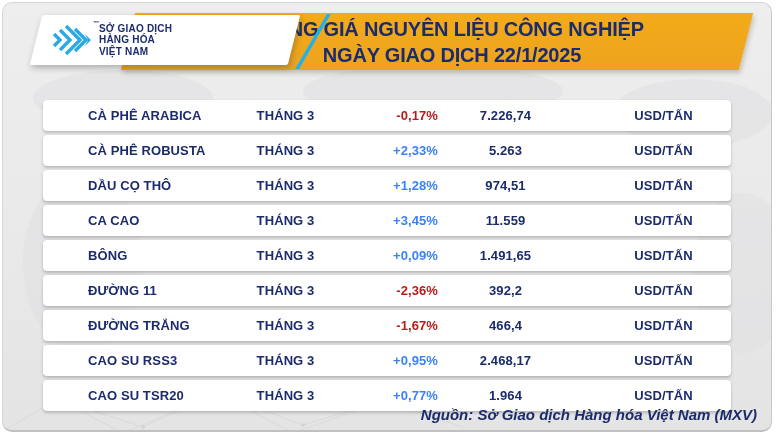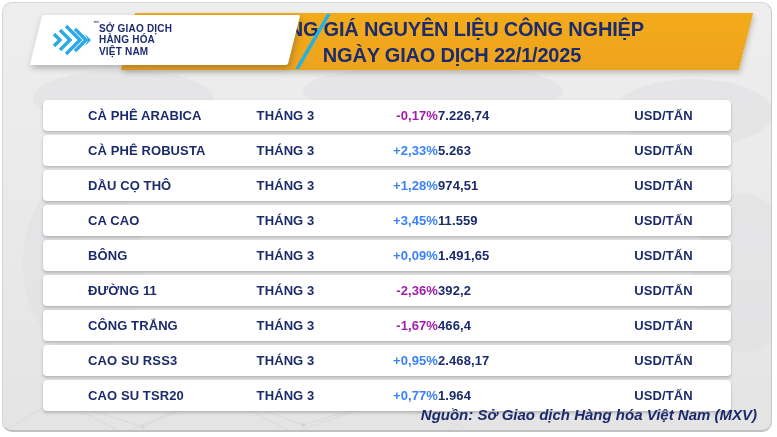--- a/index.html
+++ b/index.html
@@ -55,22 +55,22 @@
     height:31px;background:#ffffff;border-radius:4px;
     box-shadow:0 2px 3px rgba(110,110,110,.38),0 0 1px rgba(0,0,0,.12);
     display:grid;grid-template-columns:150px 95px 105px 135px 1fr;
     padding-left:45px;align-items:center;
     font-weight:bold;font-size:13px;color:#1b2b6b;letter-spacing:.1px;
   }
   .cell-name{text-align:left;white-space:nowrap;}
   .cell-month{text-align:center;}
   .cell-change{text-align:right;}
   .cell-change[data-direction="up"]{color:#3b82f6;}
-  .cell-change[data-direction="down"]{color:#a21caf;}
-  .cell-price{text-align:left;}
+  .cell-change[data-direction="down"]{color:#b91c1c;}
+  .cell-price{text-align:center;}
   .cell-unit{text-align:center;padding-left:23px;}
   
   .source{
     position:absolute;right:14px;bottom:7px;
     font-style:italic;font-weight:bold;font-size:15px;color:#1b2b6b;
   }
 </style>
 </head>
 <body>
 
@@ -167,21 +167,21 @@
 
     <div class="row">
       <span class="cell-name">ĐƯỜNG 11</span>
       <span class="cell-month">THÁNG 3</span>
       <span class="cell-change" data-direction="down">-2,36%</span>
       <span class="cell-price">392,2</span>
       <span class="cell-unit">USD/TẤN</span>
     </div>
 
     <div class="row">
-      <span class="cell-name">CÔNG TRẮNG</span>
+      <span class="cell-name">ĐƯỜNG TRẮNG</span>
       <span class="cell-month">THÁNG 3</span>
       <span class="cell-change" data-direction="down">-1,67%</span>
       <span class="cell-price">466,4</span>
       <span class="cell-unit">USD/TẤN</span>
     </div>
 
     <div class="row">
       <span class="cell-name">CAO SU RSS3</span>
       <span class="cell-month">THÁNG 3</span>
       <span class="cell-change" data-direction="up">+0,95%</span>

